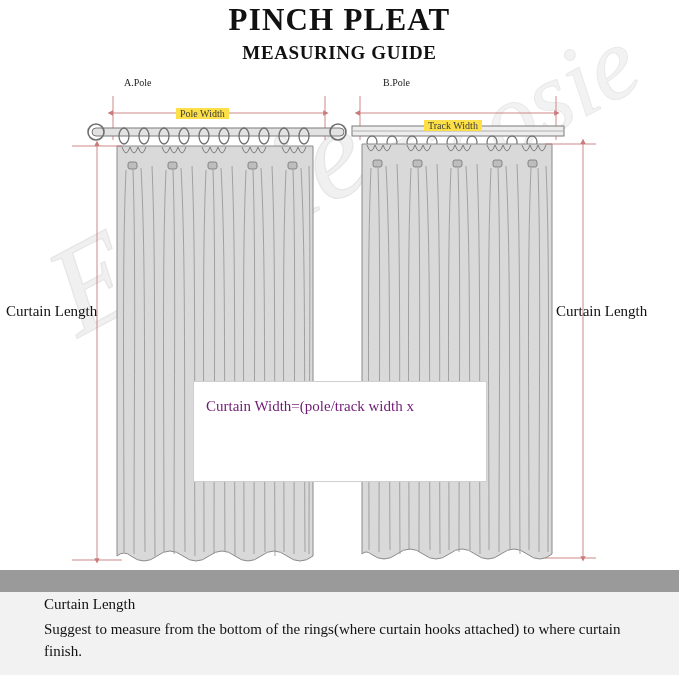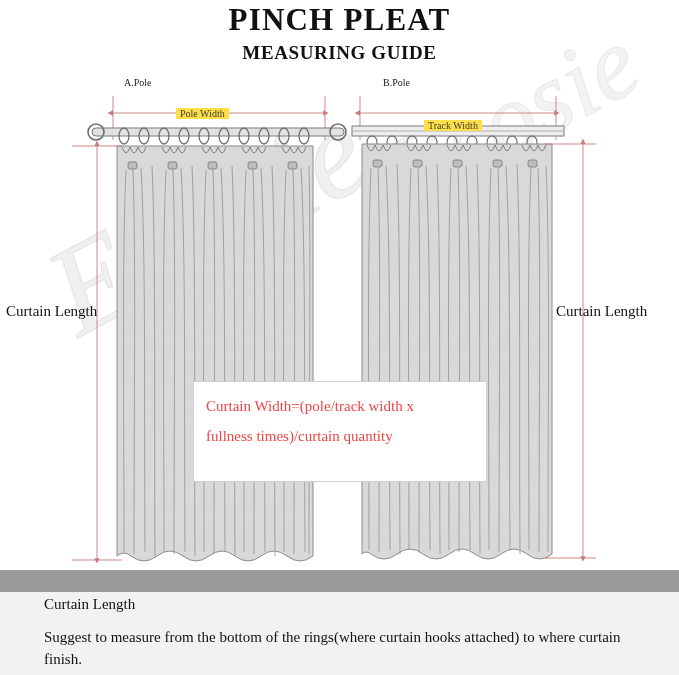--- a/index.html
+++ b/index.html
@@ -88,21 +88,21 @@
     width: 294px;
     height: 101px;
     background: #ffffff;
     border: 1px solid #cfcfcf;
     box-sizing: border-box;
     padding: 9px 12px 0 12px;
   }
   #formula-box .line {
     font-size: 15px;
     line-height: 30px;
-    color: #ef4444;
+    color: #701a75;
     font-family: "Liberation Serif", serif;
     white-space: nowrap;
   }
 
   
   #footer {
     position: absolute;
     left: 0;
     top: 570px;
     width: 679px;
@@ -126,21 +126,20 @@
   }
   #footer-text {
     position: absolute;
     left: 44px;
     top: 48px;
     width: 600px;
     font-size: 15px;
     line-height: 22px;
     color: #111111;
     font-family: "Liberation Serif", serif;
-    margin-top: 8px;
   }
 
   
   #watermark {
     position: absolute;
     left: 0; top: 0;
     width: 679px;
     height: 570px;
     pointer-events: none;
   }
@@ -324,21 +323,20 @@
   <div class="panel-caption" id="caption-track">B.Pole</div>
 
   <div class="width-label" id="label-pole-width">Pole Width</div>
   <div class="width-label" id="label-track-width">Track Width</div>
 
   <div class="length-label" id="label-length-left">Curtain Length</div>
   <div class="length-label" id="label-length-right">Curtain Length</div>
 
   <div id="formula-box">
     <div class="line">Curtain Width=(pole/track width x</div>
-    <div class="line">fullness times)/curtain quantity</div>
   </div>
 
   <div id="footer">
     <div id="footer-bar"></div>
     <div id="footer-title">Curtain Length</div>
     <div id="footer-text">Suggest to measure from the bottom of the rings(where curtain hooks attached) to where curtain finish.</div>
   </div>
 
 </div>
 

